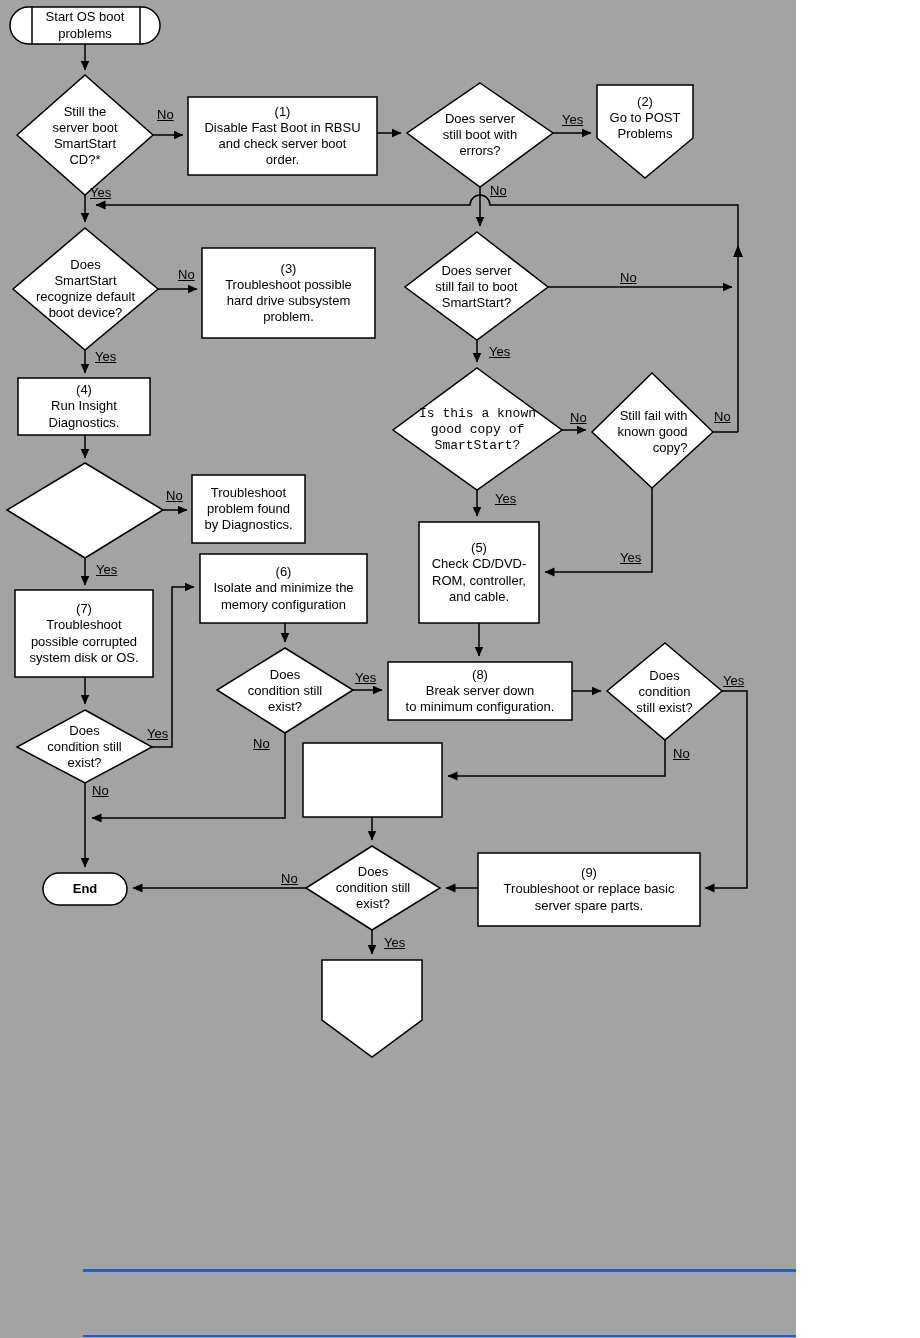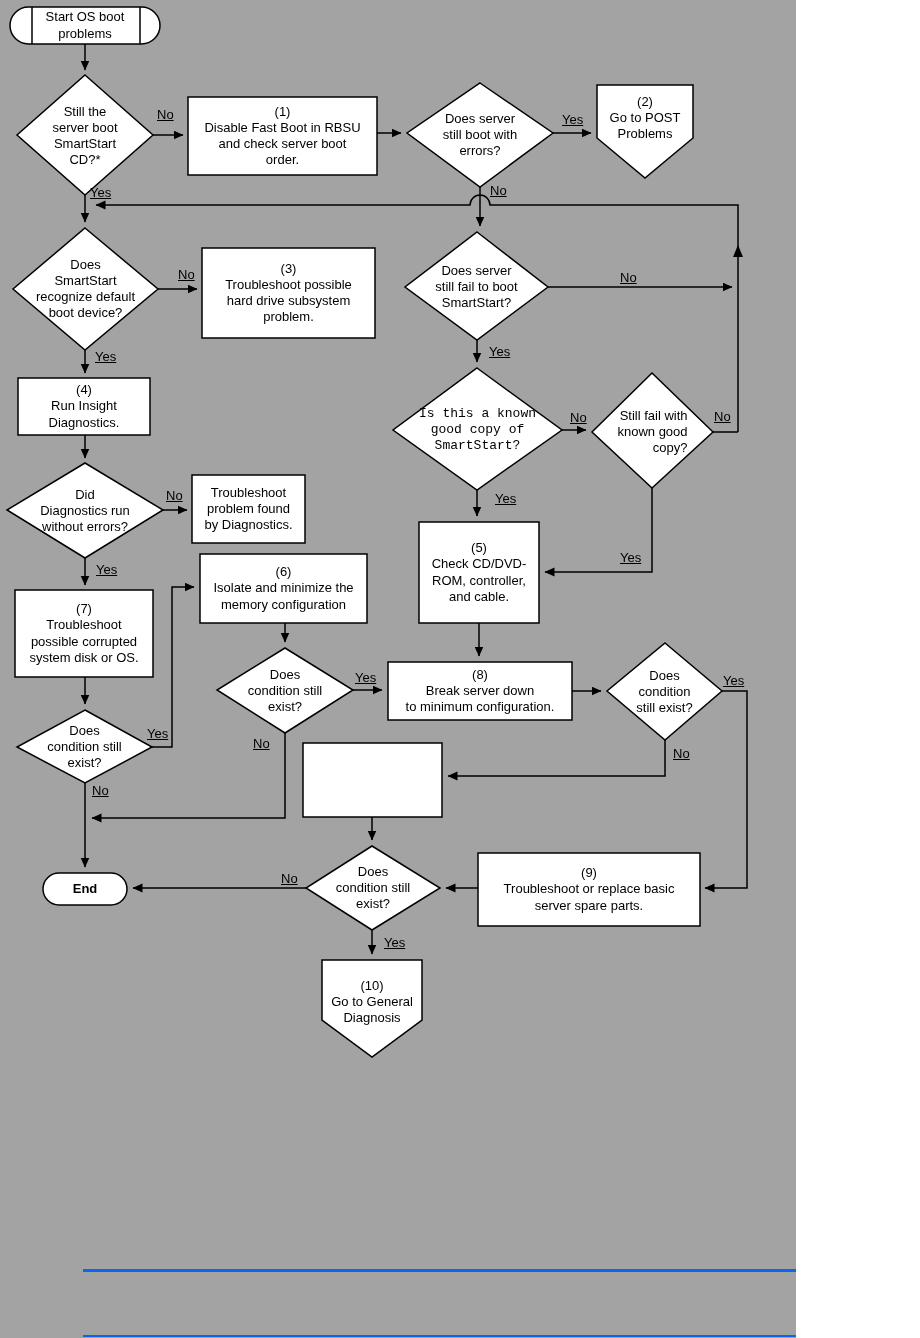--- a/index.html
+++ b/index.html
@@ -112,23 +112,20 @@
 SmartStart
 recognize default
 boot device?</div>
   <div class="nt" style="left:202px;top:248px;width:173px;height:90px;">(3)
 Troubleshoot possible
 hard drive subsystem
 problem.</div>
   <div class="nt" style="left:18px;top:378px;width:132px;height:57px;">(4)
 Run Insight
 Diagnostics.</div>
-  <div class="nt" style="left:7px;top:465px;width:156px;height:92px;">Did
-Diagnostics run
-without errors?</div>
   <div class="nt" style="left:192px;top:475px;width:113px;height:68px;">Troubleshoot
 problem found
 by Diagnostics.</div>
   <div class="nt" style="left:15px;top:590px;width:138px;height:87px;">(7)
 Troubleshoot
 possible corrupted
 system disk or OS.</div>
   <div class="nt" style="left:17px;top:712px;width:135px;height:70px;">Does
 condition still
 exist?</div>
@@ -144,23 +141,20 @@
   <div class="nt" style="left:607px;top:645px;width:115px;height:94px;">Does
 condition
 still exist?</div>
   <div class="nt" style="left:306px;top:848px;width:134px;height:80px;">Does
 condition still
 exist?</div>
   <div class="nt" style="left:43px;top:873px;width:84px;height:32px;font-weight:bold;">End</div>
   <div class="nt" style="left:478px;top:853px;width:222px;height:73px;">(9)
 Troubleshoot or replace basic
 server spare parts.</div>
-  <div class="nt" style="left:322px;top:975px;width:100px;height:54px;">(10)
-Go to General
-Diagnosis</div>
   <div class="nt" style="left:405px;top:234px;width:143px;height:106px;">Does server
 still fail to boot
 SmartStart?</div>
   <div class="nt" style="left:393px;top:370px;width:169px;height:120px;font-family:Liberation Mono, monospace;">Is this a known
 good copy of
 SmartStart?</div>
   <div class="nt" style="left:592px;top:375px;width:121px;height:114px;text-align:right;">Still fail with
 known good
 copy?</div>
   <div class="nt" style="left:419px;top:522px;width:120px;height:101px;">(5)

